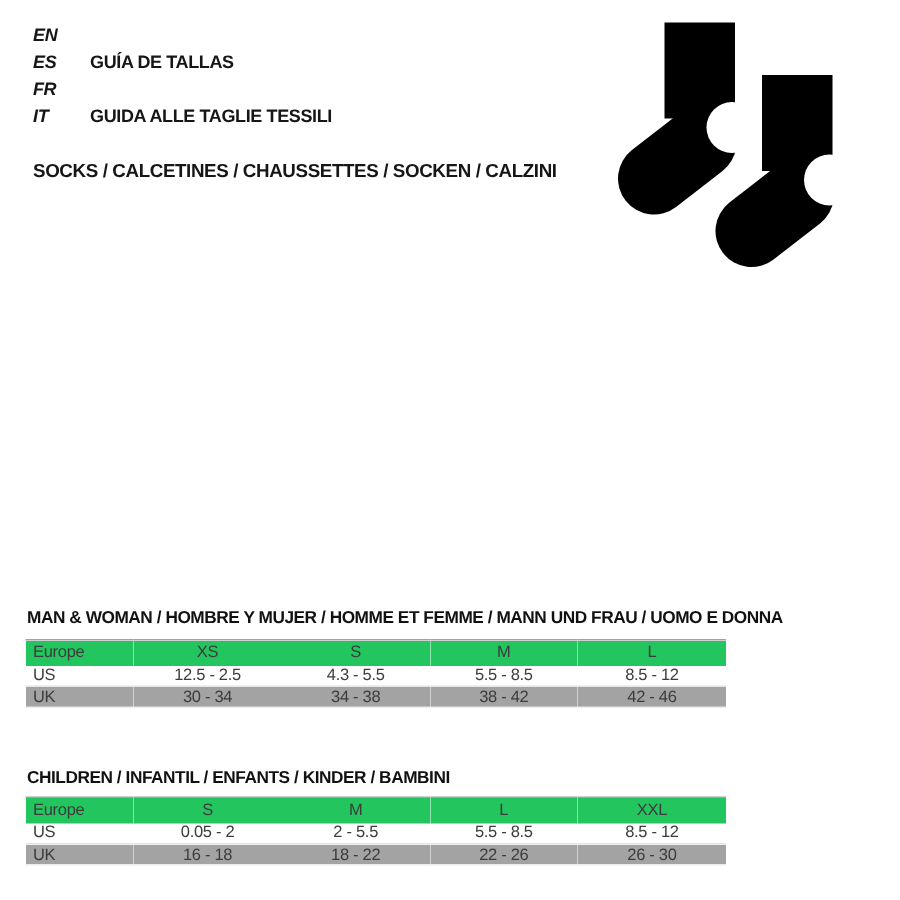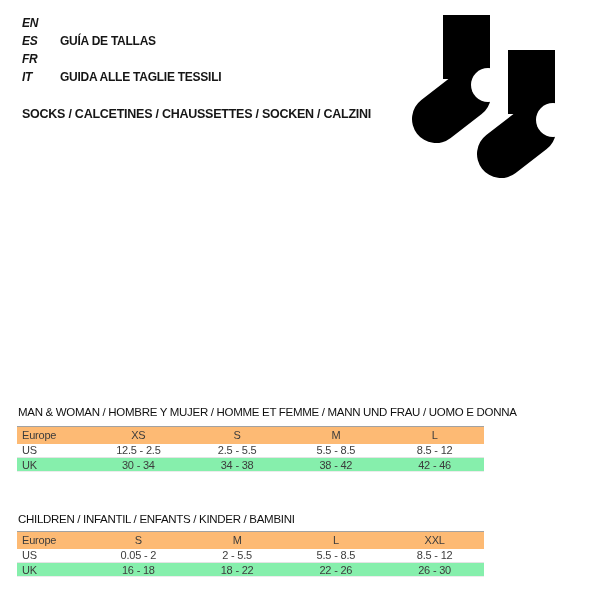--- a/index.html
+++ b/index.html
@@ -54,21 +54,21 @@
     top: 8px;
     width: 165px;
     height: 185px;
   }
 
   
   .table-title {
     position: absolute;
     left: 18px;
     font-size: 11.5px;
-    font-weight: 400;
+    font-weight: 700;
     letter-spacing: -0.3px;
     color: #111111;
     white-space: nowrap;
   }
   .title-1 { top: 406px; }
   .title-2 { top: 513px; }
 
   table.size-table {
     position: absolute;
     left: 17px;
@@ -76,21 +76,21 @@
     border-collapse: collapse;
     table-layout: fixed;
     font-size: 11px;
     letter-spacing: -0.2px;
     color: #3c3c3c;
   }
   .table-1 { top: 426px; }
   .table-2 { top: 531px; }
 
   table.size-table th {
-    background: #fdba74;
+    background: #22c55e;
     height: 17px;
     font-weight: 400;
     border-top: 1px solid #a2a2a2;
     text-align: center;
     overflow: hidden;
   }
   table.size-table th:first-child,
   table.size-table td:first-child {
     width: 72px;
     text-align: left;
@@ -99,21 +99,21 @@
   table.size-table td {
     height: 14px;
     text-align: center;
     overflow: hidden;
   }
   table.size-table tbody tr.row-us td {
     background: #ffffff;
     border-bottom: 1px solid #e4e4e4;
   }
   table.size-table tbody tr.row-uk td {
-    background: #86efac;
+    background: #a3a3a3;
     border-bottom: 1px solid #ececec;
   }
 </style>
 </head>
 <body>
 
 <div class="lang-list">
   <div class="lang-row">
     <span class="lang-code">EN</span>
   </div>
@@ -159,21 +159,21 @@
       <th>XS</th>
       <th>S</th>
       <th>M</th>
       <th>L</th>
     </tr>
   </thead>
   <tbody>
     <tr class="row-us">
       <td>US</td>
       <td>12.5 - 2.5</td>
-      <td>2.5 - 5.5</td>
+      <td>4.3 - 5.5</td>
       <td>5.5 - 8.5</td>
       <td>8.5 - 12</td>
     </tr>
     <tr class="row-uk">
       <td>UK</td>
       <td>30 - 34</td>
       <td>34 - 38</td>
       <td>38 - 42</td>
       <td>42 - 46</td>
     </tr>

